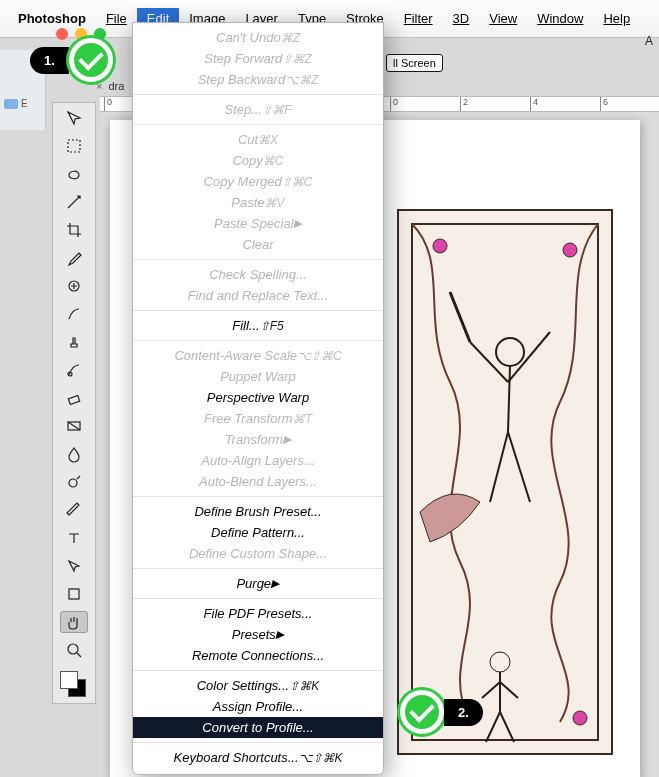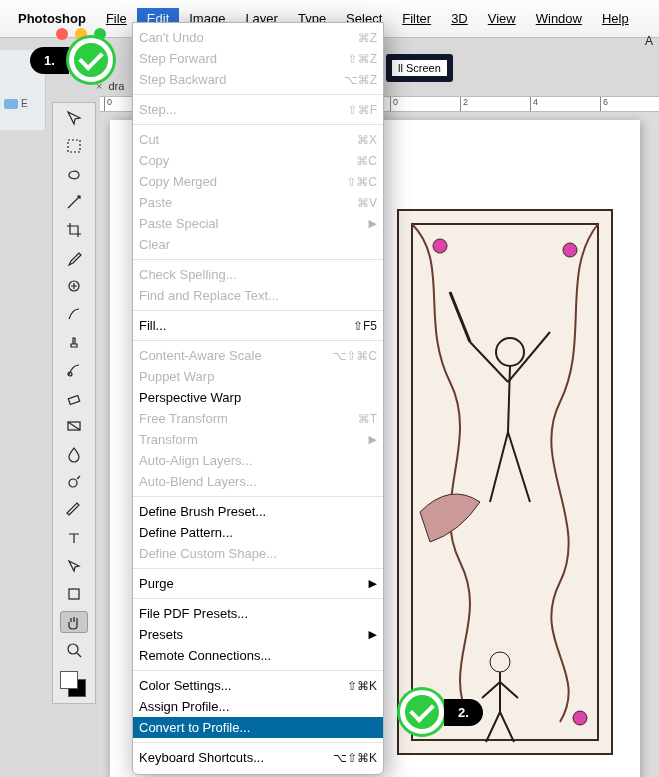--- a/index.html
+++ b/index.html
@@ -15,21 +15,21 @@
 .traffic { position: absolute; top: 28px; left: 56px; display: flex; gap: 7px; }
 .traffic span { width: 12px; height: 12px; border-radius: 50%; display: block; }
 .traffic .r { background: #ff5f57; }
 .traffic .y { background: #febc2e; }
 .traffic .g { background: #28c840; }
 
 
 .right-edge { position: absolute; top: 34px; right: 6px; font-size: 12px; color: #222; }
 
 
-.screenbtn { position: absolute; top: 54px; left: 386px; background: #fff; border: 6px solid #0f172a; border-radius: 3px; font-size: 11px; padding: 2px 6px; }
+.screenbtn { position: absolute; top: 54px; left: 386px; background: #fff; border: 1px solid #0f172a; border-radius: 3px; font-size: 11px; padding: 2px 6px; }
 
 
 .tab { position: absolute; top: 80px; left: 96px; display: flex; align-items: center; font-size: 11px; color: #333; }
 .tab .x { margin-right: 6px; color: #666; }
 
 
 .ruler-h { position: absolute; top: 96px; left: 100px; right: 0; height: 16px; background: #fff; border-top: 1px solid #bbb; border-bottom: 1px solid #bbb; font-size: 9px; color: #555; overflow: hidden; }
 .ruler-h .tick { position: absolute; top: 0; height: 16px; border-left: 1px solid #888; padding-left: 2px; }
 
 
@@ -47,24 +47,24 @@
 .tools { position: absolute; top: 102px; left: 52px; width: 44px; background: #e9e9e9; border: 1px solid #b9b9b9; padding: 4px 0; display: flex; flex-direction: column; align-items: center; gap: 6px; }
 .tool { width: 28px; height: 22px; display: flex; align-items: center; justify-content: center; color: #333; }
 .tool.sel { background: #c9c9c9; border: 1px solid #9a9a9a; border-radius: 3px; }
 .tool svg { width: 18px; height: 18px; stroke: #222; fill: none; stroke-width: 1.2; }
 .swatches { position: relative; width: 28px; height: 28px; margin-top: 4px; }
 .swatches .fg { position: absolute; top: 0; left: 0; width: 18px; height: 18px; background: #fff; border: 1px solid #555; }
 .swatches .bg { position: absolute; top: 8px; left: 8px; width: 18px; height: 18px; background: #000; border: 1px solid #555; }
 
 
 .menu { position: absolute; top: 22px; left: 132px; width: 252px; background: #fff; border: 1px solid #b6b6b6; border-radius: 0 0 6px 6px; box-shadow: 3px 6px 24px rgba(0,0,0,.35); font-size: 13px; padding: 4px 0 6px; }
-.menu .row { display: flex; justify-content: space-between; align-items: center; padding: 3px 6px; white-space: nowrap; }
+.menu .row { display: flex; justify-content: center; align-items: center; padding: 3px 6px; white-space: nowrap; font-style: italic; }
 .menu .row.disabled { color: #b6b6b6; }
 .menu .row.enabled { color: #000; }
-.menu .row.highlight { background: #0369a1; color: #fff; }
+.menu .row.highlight { background: #0f172a; color: #fff; }
 .menu .sep { height: 1px; background: #e2e2e2; margin: 4px 0; }
 .menu .sc { font-size: 12px; color: inherit; opacity: .9; }
 .menu .sub { font-size: 11px; color: inherit; }
 
 
 .badge { position: absolute; display: flex; align-items: center; }
 .badge .pill { background: #000; color: #fff; font-size: 13px; font-weight: 600; padding: 6px 14px; border-radius: 18px 0 0 18px; }
 .badge .pill.r { border-radius: 0 18px 18px 0; }
 .badge .check { width: 44px; height: 44px; border-radius: 50%; background: #2ecc40; border: 5px solid #fff; box-shadow: 0 0 0 3px #2ecc40; display: flex; align-items: center; justify-content: center; }
 .badge .check::after { content: ""; width: 18px; height: 10px; border-left: 4px solid #fff; border-bottom: 4px solid #fff; transform: rotate(-45deg); margin-top: -4px; }
@@ -75,21 +75,21 @@
 <body>
 
 <div class="menubar">
   <div class="app">Photoshop</div>
   <div id="menubar-items" style="display: flex; text-decoration: underline;">
       <div class="mi">File</div>
       <div class="mi active">Edit</div>
       <div class="mi">Image</div>
       <div class="mi">Layer</div>
       <div class="mi">Type</div>
-      <div class="mi">Select</div>
+      <div class="mi">Stroke</div>
       <div class="mi">Filter</div>
       <div class="mi">3D</div>
       <div class="mi">View</div>
       <div class="mi">Window</div>
       <div class="mi">Help</div>
     </div>
 </div>
 
 <div class="traffic">
   <span class="r"></span>

